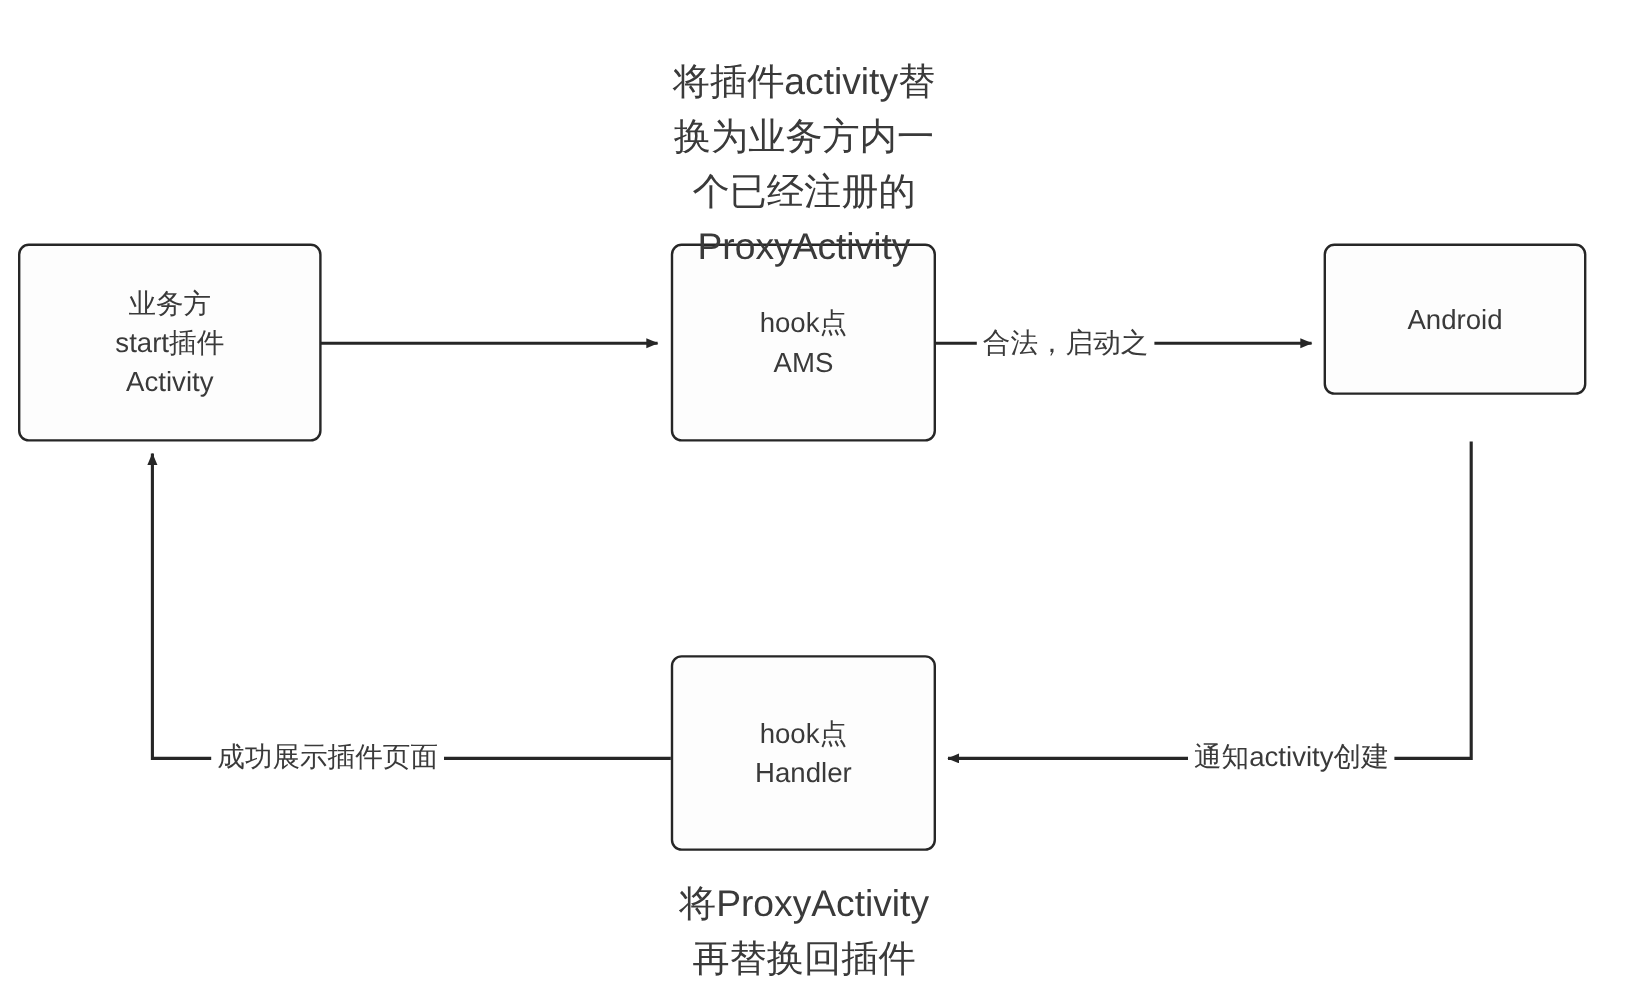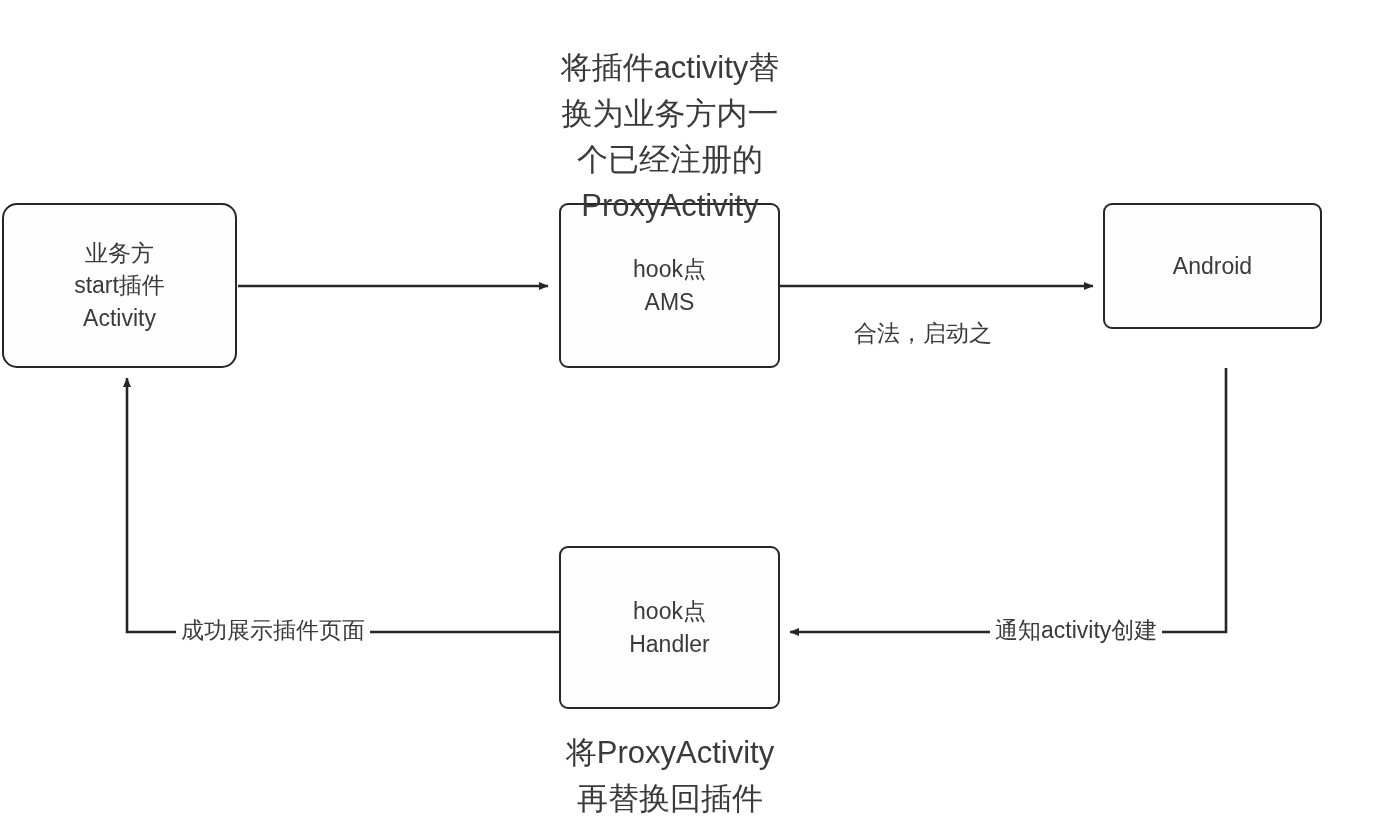--- a/index.html
+++ b/index.html
@@ -49,29 +49,29 @@
     position: absolute;
     font-size: 23px;
     color: #3a3a3a;
     background: #ffffff;
     padding: 0 5px;
     text-align: center;
     white-space: nowrap;
     line-height: 1.2;
   }
   
-  #node-business  { left: 2px;   top: 203px; width: 235px; height: 165px; border-radius: 15px; }
+  #node-business  { left: 15px;   top: 203px; width: 253px; height: 165px; }
   #node-ams       { left: 559px;  top: 203px; width: 221px; height: 165px; }
   #node-android   { left: 1103px; top: 203px; width: 219px; height: 126px; }
   #node-handler   { left: 559px;  top: 546px; width: 221px; height: 163px; }
   
   #note-ams     { left: 556px; top: 45px;  width: 228px; }
   #note-handler { left: 556px; top: 730px; width: 228px; }
   
-  #label-legal-start   { left: 849px; top: 272px; margin-top: 48px; }
+  #label-legal-start   { left: 814px; top: 272px; }
   #label-notify-create { left: 990px; top: 617px; }
   #label-show-page     { left: 176px; top: 617px; text-align: right; }
 </style>
 </head>
 <body>
 
 <svg id="canvas" viewBox="0 0 1374 826" aria-hidden="true">
   <defs>
     <marker id="arrowhead" markerWidth="11" markerHeight="11" refX="9.4" refY="4.2" orient="auto" markerUnits="userSpaceOnUse">
       <path d="M 0 0 L 10 4.2 L 0 8.4 z" fill="#262626"></path>

